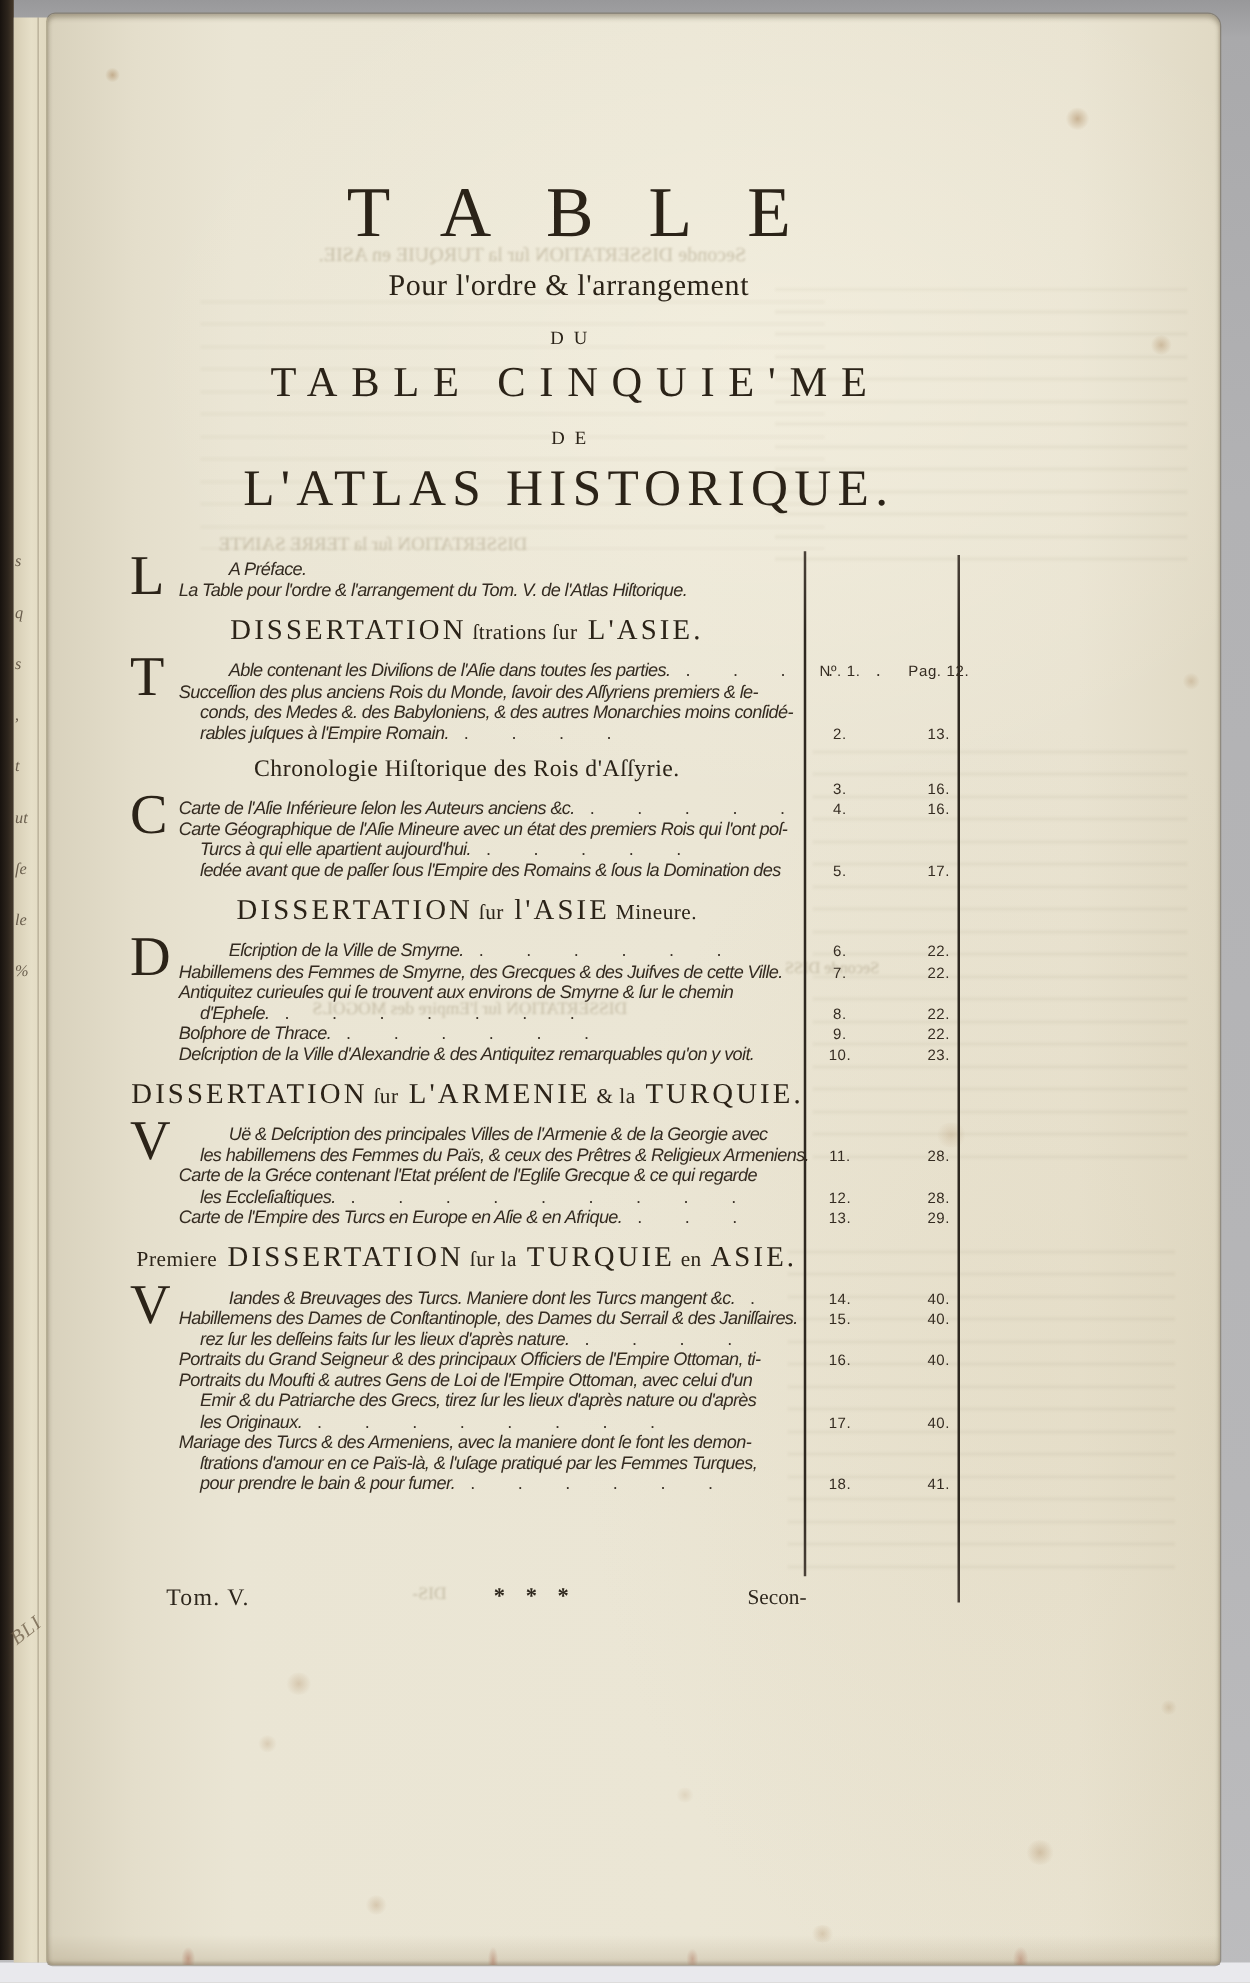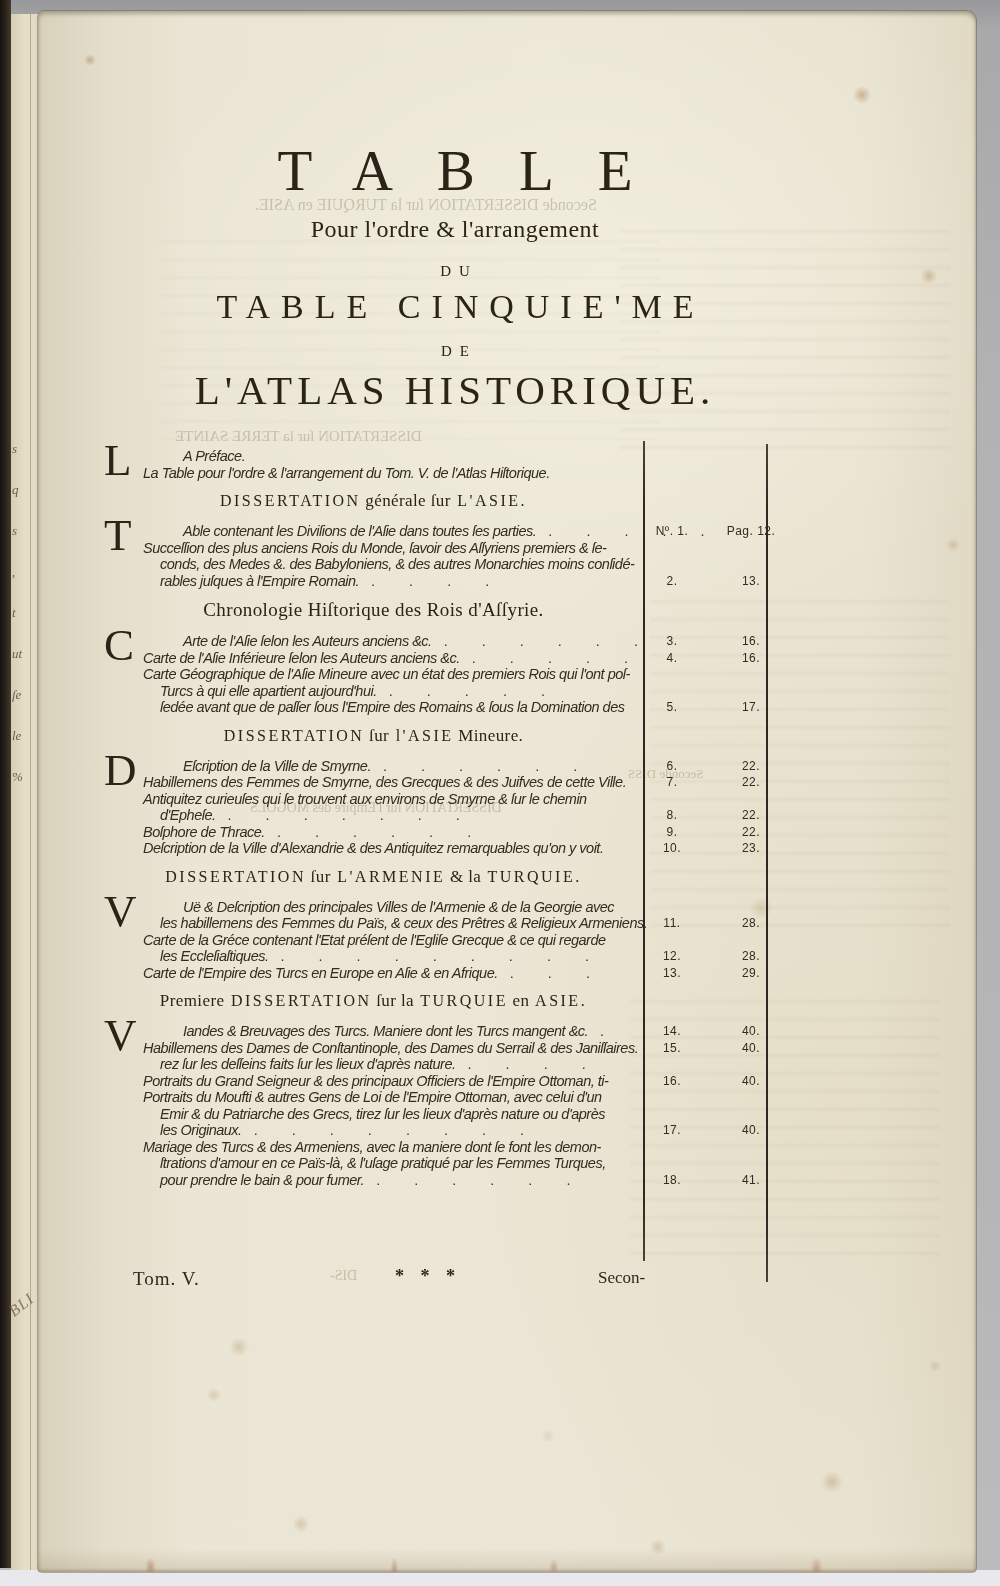--- a/index.html
+++ b/index.html
@@ -42,21 +42,21 @@
   .t-tome{position:absolute;left:0;top:288px;width:100%;font-size:34px;letter-spacing:11px;text-indent:11px;}
   .t-de{position:absolute;left:0;top:343px;width:100%;font-size:15px;letter-spacing:8px;text-indent:8px;}
   .t-atlas{position:absolute;left:0;top:366px;width:100%;font-size:41px;letter-spacing:5px;}
   
   .toc{position:absolute;left:105px;top:436px;width:676px;color:#342b21;}
   .rule{position:absolute;width:2px;background:linear-gradient(180deg,#4a4138,#2e2820 8%,#2e2820 92%,#4a4138);}
   .rule.r1{left:538px;top:5px;height:820px;}
   .rule.r2{left:661px;top:8px;height:838px;}
   .group{margin-bottom:5px;}
   .heading{width:537px;text-align:center;margin:10px 0 7px;color:#2b2318;white-space:nowrap;}
-  .heading .seg-c{font-size:16px;letter-spacing:2.5px;}
+  .heading .seg-c{font-size:23px;letter-spacing:2.5px;}
   .heading .seg-l{font-size:17px;letter-spacing:.4px;}
   .heading .seg-p{font-size:19px;letter-spacing:.4px;}
   .entry{position:relative;width:676px;}
   .entry.has-drop{margin-top:12px;}
   .group:first-child .entry:first-child{margin-top:0;}
   .line{white-space:nowrap;font-style:italic;font-family:Liberation Sans, sans-serif;
     font-size:14.5px;line-height:16.5px;letter-spacing:-0.5px;max-width:537px;overflow:visible;margin-left:38px;}
   .line.cont{padding-left:17px;}
   .line.drop-first{padding-left:40px;}
   .dropcap{position:absolute;left:-1px;top:-8px;font-style:normal;font-family:"Liberation Serif",serif;
@@ -136,40 +136,39 @@
   <div class="group">
           <div class="entry has-drop">
             <span class="dropcap">L</span>
             <div class="line drop-first">A Préface.</div>
           </div>
           <div class="entry">
             <div class="line">La Table pour l'ordre &amp; l'arrangement du Tom. V. de l'Atlas Hiſtorique.</div>
           </div>
         </div>
         <div class="group">
-          <div class="heading"><span class="seg-c">DISSERTATION</span><span class="seg-l"> générale ſur</span><span class="seg-c"> L'ASIE.</span></div>
+          <div class="heading"><span class="seg-c">DISSERTATION</span><span class="seg-l"> ſtrations ſur</span><span class="seg-c"> L'ASIE.</span></div>
           <div class="entry has-drop">
             <span class="dropcap">T</span>
             <div class="line drop-first">Able contenant les Diviſions de l'Aſie dans toutes ſes parties.<span class="leader">. . . . .</span></div>
             <span class="cell no">Nº. 1.</span>
             <span class="cell pag">Pag. 12.</span>
           </div>
           <div class="entry">
             <div class="line">Succeſſion des plus anciens Rois du Monde, ſavoir des Aſſyriens premiers &amp; ſe-</div>
             <div class="line cont">conds, des Medes &amp;. des Babyloniens, &amp; des autres Monarchies moins conſidé-</div>
             <div class="line cont">rables juſques à l'Empire Romain.<span class="leader">. . . .</span></div>
             <span class="cell no">2.</span>
             <span class="cell pag">13.</span>
           </div>
         </div>
         <div class="group">
           <div class="heading"><span class="seg-p">Chronologie Hiſtorique des Rois d'Aſſyrie.</span></div>
           <div class="entry has-drop">
             <span class="dropcap">C</span>
-            <div class="line drop-first">Arte de l'Aſie ſelon les Auteurs anciens &amp;c.<span class="leader">. . . . . .</span></div>
             <span class="cell no">3.</span>
             <span class="cell pag">16.</span>
           </div>
           <div class="entry">
             <div class="line">Carte de l'Aſie Inférieure ſelon les Auteurs anciens &amp;c.<span class="leader">. . . . .</span></div>
             <span class="cell no">4.</span>
             <span class="cell pag">16.</span>
           </div>
           <div class="entry">
             <div class="line">Carte Géographique de l'Aſie Mineure avec un état des premiers Rois qui l'ont poſ-</div>

